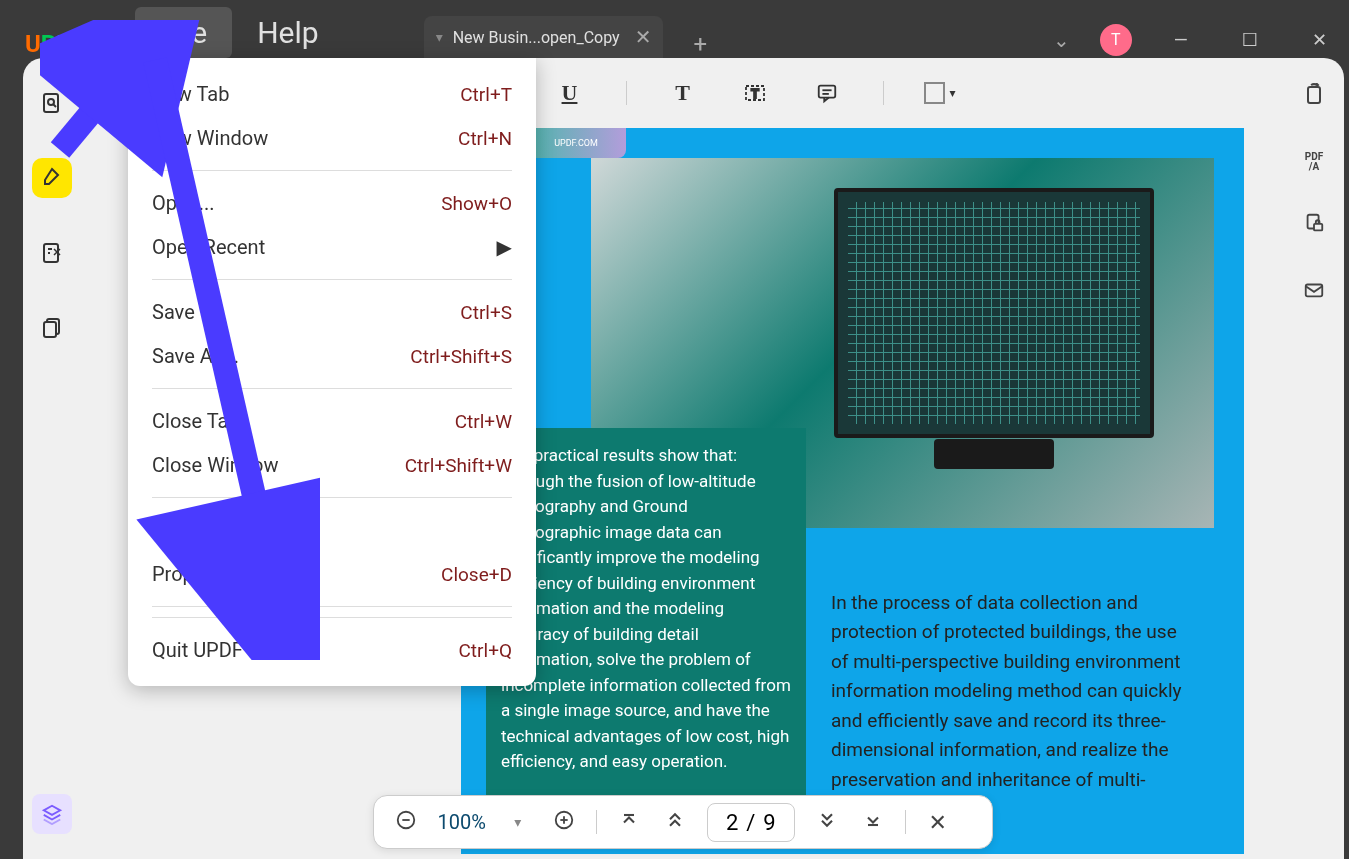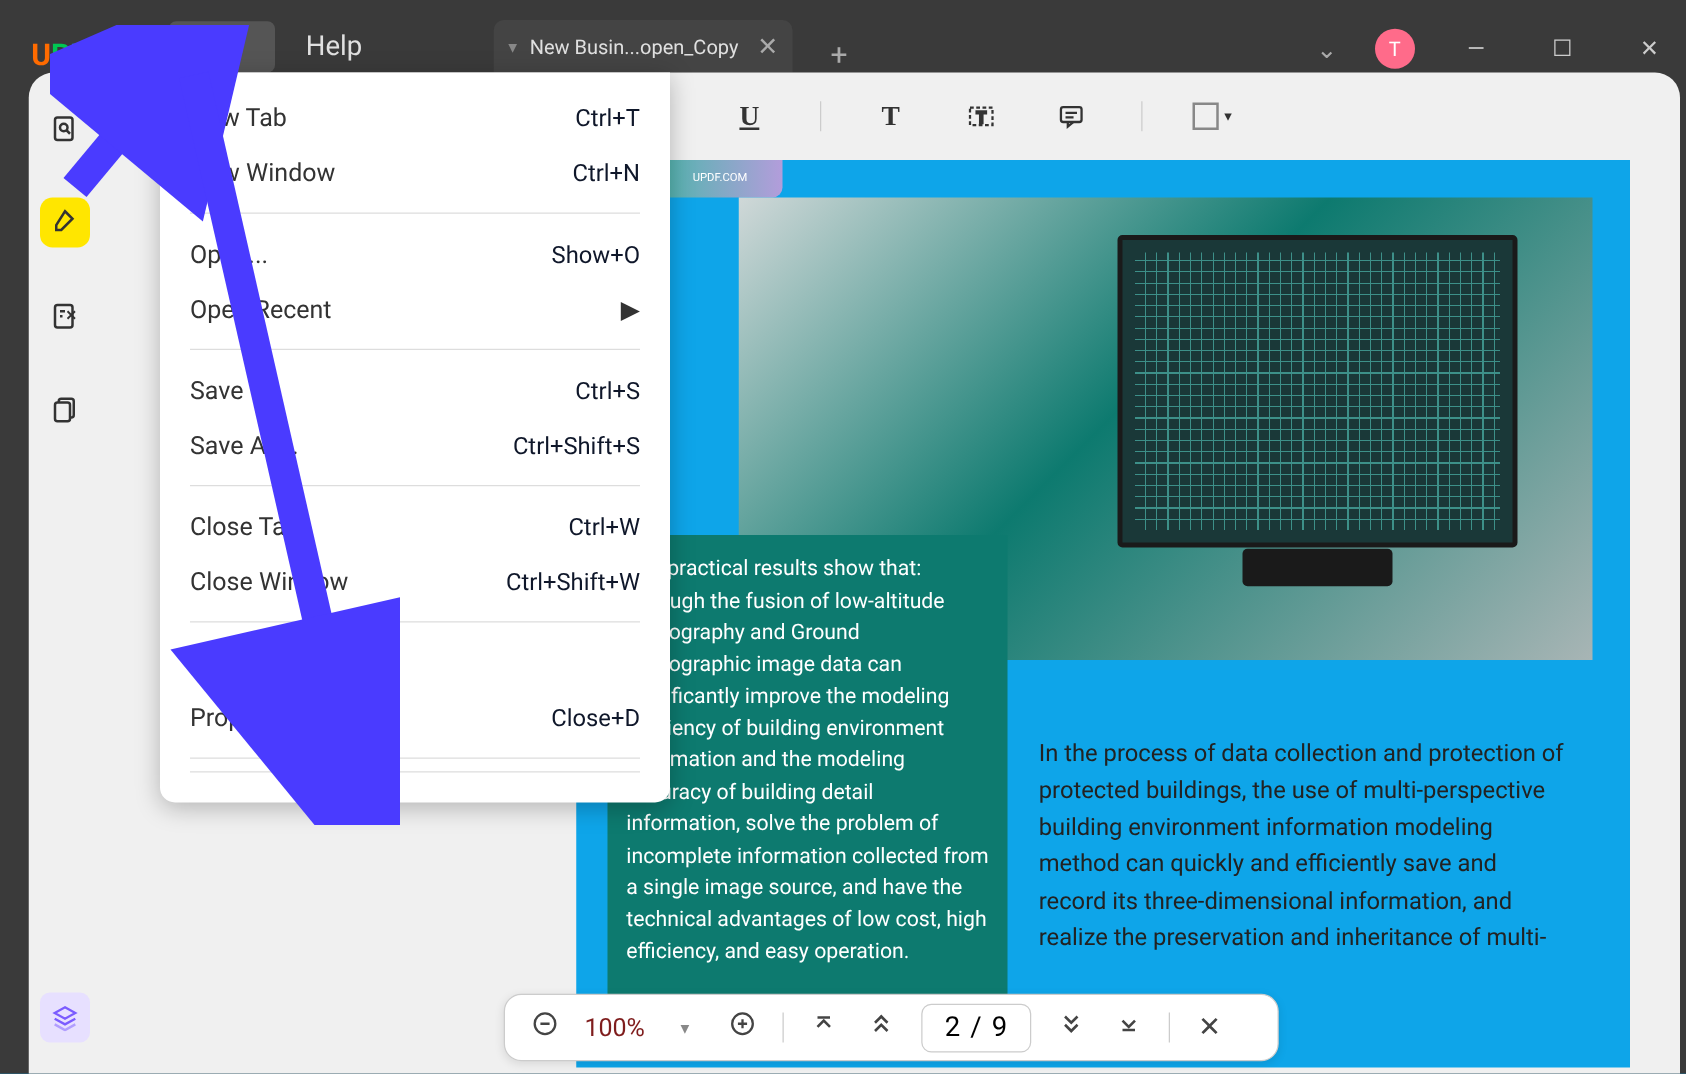--- a/index.html
+++ b/index.html
@@ -4,21 +4,21 @@
 <style>
 * { margin: 0; padding: 0; box-sizing: border-box; font-family: -apple-system, BlinkMacSystemFont, "Segoe UI", Roboto, sans-serif; }
 body { width: 1349px; height: 859px; background: #3a3a3a; overflow: hidden; position: relative; }
 
 .titlebar { height: 58px; background: #3a3a3a; display: flex; align-items: flex-end; padding: 0 10px; }
 .logo { font-size: 24px; font-weight: 700; margin-left: 15px; margin-right: 50px; }
 .logo .u { color: #ff6b00; }
 .logo .p { color: #00c853; }
 .logo .d { color: #2196f3; }
 .logo .f { color: #9c27b0; }
-.menu-btn { padding: 8px 25px; color: #e0e0e0; font-size: 22px; cursor: pointer; border-radius: 6px; }
+.menu-btn { padding: 8px 25px; color: #e0e0e0; font-size: 30px; cursor: pointer; border-radius: 6px; }
 .menu-btn.active { background: #555; }
 .tab { display: flex; align-items: center; margin-left: 80px; background: #444; border-radius: 8px 8px 0 0; padding: 8px 12px; height: 42px; margin-top: 16px; }
 .tab-arrow { color: #888; margin-right: 10px; font-size: 14px; }
 .tab-title { color: #e0e0e0; font-size: 16px; }
 .tab-close { color: #aaa; margin-left: 15px; font-size: 20px; cursor: pointer; }
 .new-tab { color: #aaa; font-size: 24px; margin-left: 30px; cursor: pointer; }
 .titlebar-right { margin-left: auto; display: flex; align-items: center; gap: 30px; }
 .titlebar-right .chev { color: #aaa; font-size: 20px; }
 .avatar { width: 32px; height: 32px; border-radius: 50%; background: #ff6b8a; color: #fff; display: flex; align-items: center; justify-content: center; font-size: 16px; }
 .win-btn { color: #ccc; font-size: 18px; padding: 8px 12px; cursor: pointer; }
@@ -49,29 +49,29 @@
 .body-text { position: absolute; top: 460px; left: 370px; right: 50px; font-size: 19px; line-height: 1.55; color: #222; }
 
 .thumb-panel { position: absolute; left: 90px; top: 800px; width: 200px; }
 
 .right-rail { width: 60px; display: flex; flex-direction: column; align-items: center; padding-top: 25px; gap: 40px; }
 .right-rail .ricon { font-size: 20px; color: #444; cursor: pointer; }
 
 .file-menu { position: absolute; top: 58px; left: 128px; width: 408px; background: #fff; border-radius: 0 0 12px 12px; box-shadow: 0 4px 20px rgba(0,0,0,0.25); padding: 14px 10px; z-index: 100; }
 .menu-item { display: flex; justify-content: space-between; align-items: center; padding: 10px 14px; font-size: 20px; color: #333; cursor: pointer; border-radius: 6px; }
 .menu-item.hover { background: #eee; }
-.menu-item .shortcut { color: #0f172a; font-size: 19px; }
+.menu-item .shortcut { color: #7f1d1d; font-size: 19px; }
 .menu-sep { height: 1px; background: #ddd; margin: 10px 14px; }
 .submenu-arrow { color: #333; }
 
 .arrow-overlay { position: absolute; z-index: 200; pointer-events: none; }
 
 .bottom-bar { position: absolute; bottom: 10px; left: 50%; transform: translateX(-50%); width: 620px; height: 54px; background: #fff; border: 1px solid #ccc; border-radius: 14px; display: flex; align-items: center; padding: 0 18px; gap: 18px; z-index: 50; box-shadow: 0 2px 8px rgba(0,0,0,0.1);}
 .bottom-bar .bbtn { font-size: 22px; color: #444; cursor: pointer; width: 28px; text-align: center; }
-.bottom-bar .zoom { font-size: 20px; color: #7f1d1d; }
+.bottom-bar .zoom { font-size: 20px; color: #0c4a6e; }
 .bottom-bar .bsep { width: 1px; height: 24px; background: #ccc; }
 .page-box { border: 1px solid #ccc; border-radius: 8px; padding: 6px 18px; font-size: 22px; display: flex; gap: 8px; }
 </style>
 </head>
 <body>
 
 <div class="titlebar">
   <div class="logo">
     <span class="u">U</span><span class="p">P</span><span class="d">D</span><span class="f">F</span>
   </div>
@@ -223,20 +223,43 @@
         <svg width="20" height="20" viewBox="0 0 24 24" fill="none" stroke="#444" stroke-width="2.5">
             <path d="M6 9 L12 15 L18 9"></path>
             <line x1="6" y1="18" x2="18" y2="18"></line>
           </svg>
       </span>
       <span class="bsep"></span>
       <span class="bbtn">✕</span>
     </div>
   </div>
 
+  <div class="right-rail">
+    <div class="ricon">
+      <svg width="24" height="24" viewBox="0 0 24 24" fill="none" stroke="#444" stroke-width="2">
+          <rect x="6" y="4" width="12" height="16" rx="2"></rect>
+          <path d="M9 2 A 6 6 0 0 1 15 2"></path>
+          <path d="M14 0 L16 2 L14 4"></path>
+        </svg>
+    </div>
+    <div class="ricon" style="font-size:10px;font-weight:700;line-height:1;text-align:center;">PDF<br>/A</div>
+    <div class="ricon">
+      <svg width="22" height="22" viewBox="0 0 24 24" fill="none" stroke="#444" stroke-width="2">
+          <rect x="5" y="3" width="12" height="15" rx="2"></rect>
+          <rect x="12" y="13" width="9" height="7" rx="1" fill="#f0f0f0"></rect>
+          <path d="M14 13 v-2 a2 2 0 0 1 4 0 v2"></path>
+        </svg>
+    </div>
+    <div class="ricon">
+      <svg width="22" height="22" viewBox="0 0 24 24" fill="none" stroke="#444" stroke-width="2">
+          <rect x="3" y="6" width="18" height="13" rx="2"></rect>
+          <path d="M3 8 L12 14 L21 8"></path>
+        </svg>
+    </div>
+  </div>
 </div>
 
 <div class="file-menu" id="file-menu">
     <div class="menu-item">
       <span>New Tab</span>
       <span class="shortcut">Ctrl+T</span>
     </div>
     <div class="menu-item">
       <span>New Window</span>
       <span class="shortcut">Ctrl+N</span>
@@ -272,20 +295,24 @@
     <div class="menu-item">
       <span>Show in Folder</span>
       <span class="shortcut"></span>
     </div>
     <div class="menu-item">
       <span>Properties...</span>
       <span class="shortcut">Close+D</span>
     </div>
     <div class="menu-sep"></div>
     <div class="menu-sep"></div>
+    <div class="menu-item">
+      <span>Quit UPDF</span>
+      <span class="shortcut">Ctrl+Q</span>
+    </div>
   </div>
 
 <svg class="arrow-overlay" style="top:20px;left:40px;" width="280" height="640">
   <defs>
     <marker id="ah1" markerWidth="12" markerHeight="12" refX="6" refY="6" orient="auto">
         <path d="M2,2 L10,6 L2,10 Z" fill="#4a3bff"></path>
       </marker>
     <marker id="ah2" markerWidth="14" markerHeight="14" refX="7" refY="7" orient="auto">
         <path d="M2,2 L12,7 L2,12 Z" fill="#4a3bff"></path>
       </marker>

